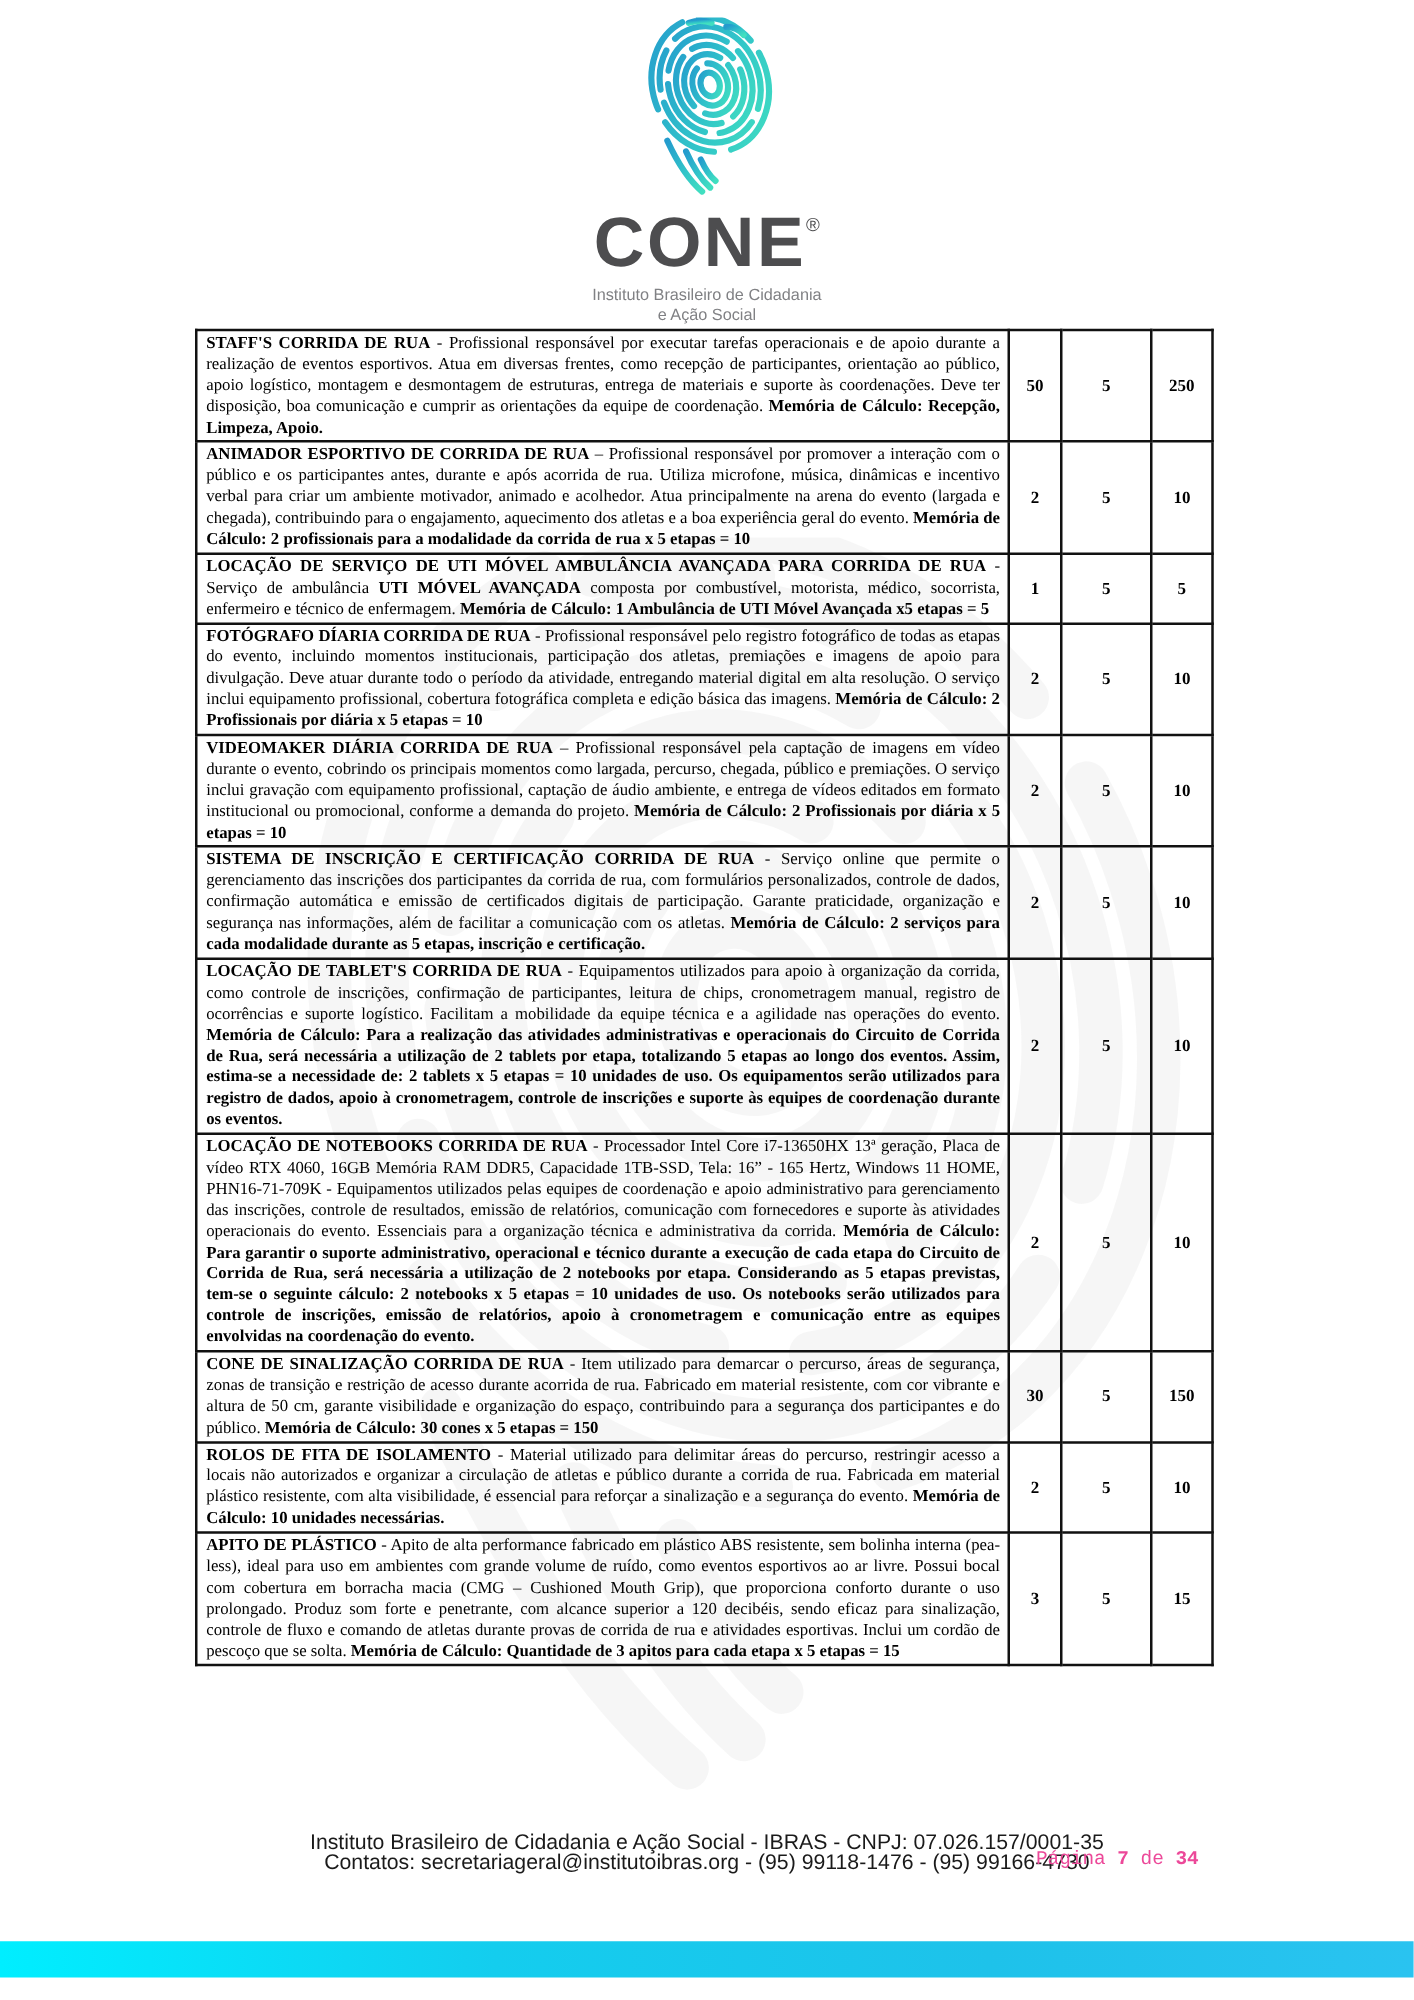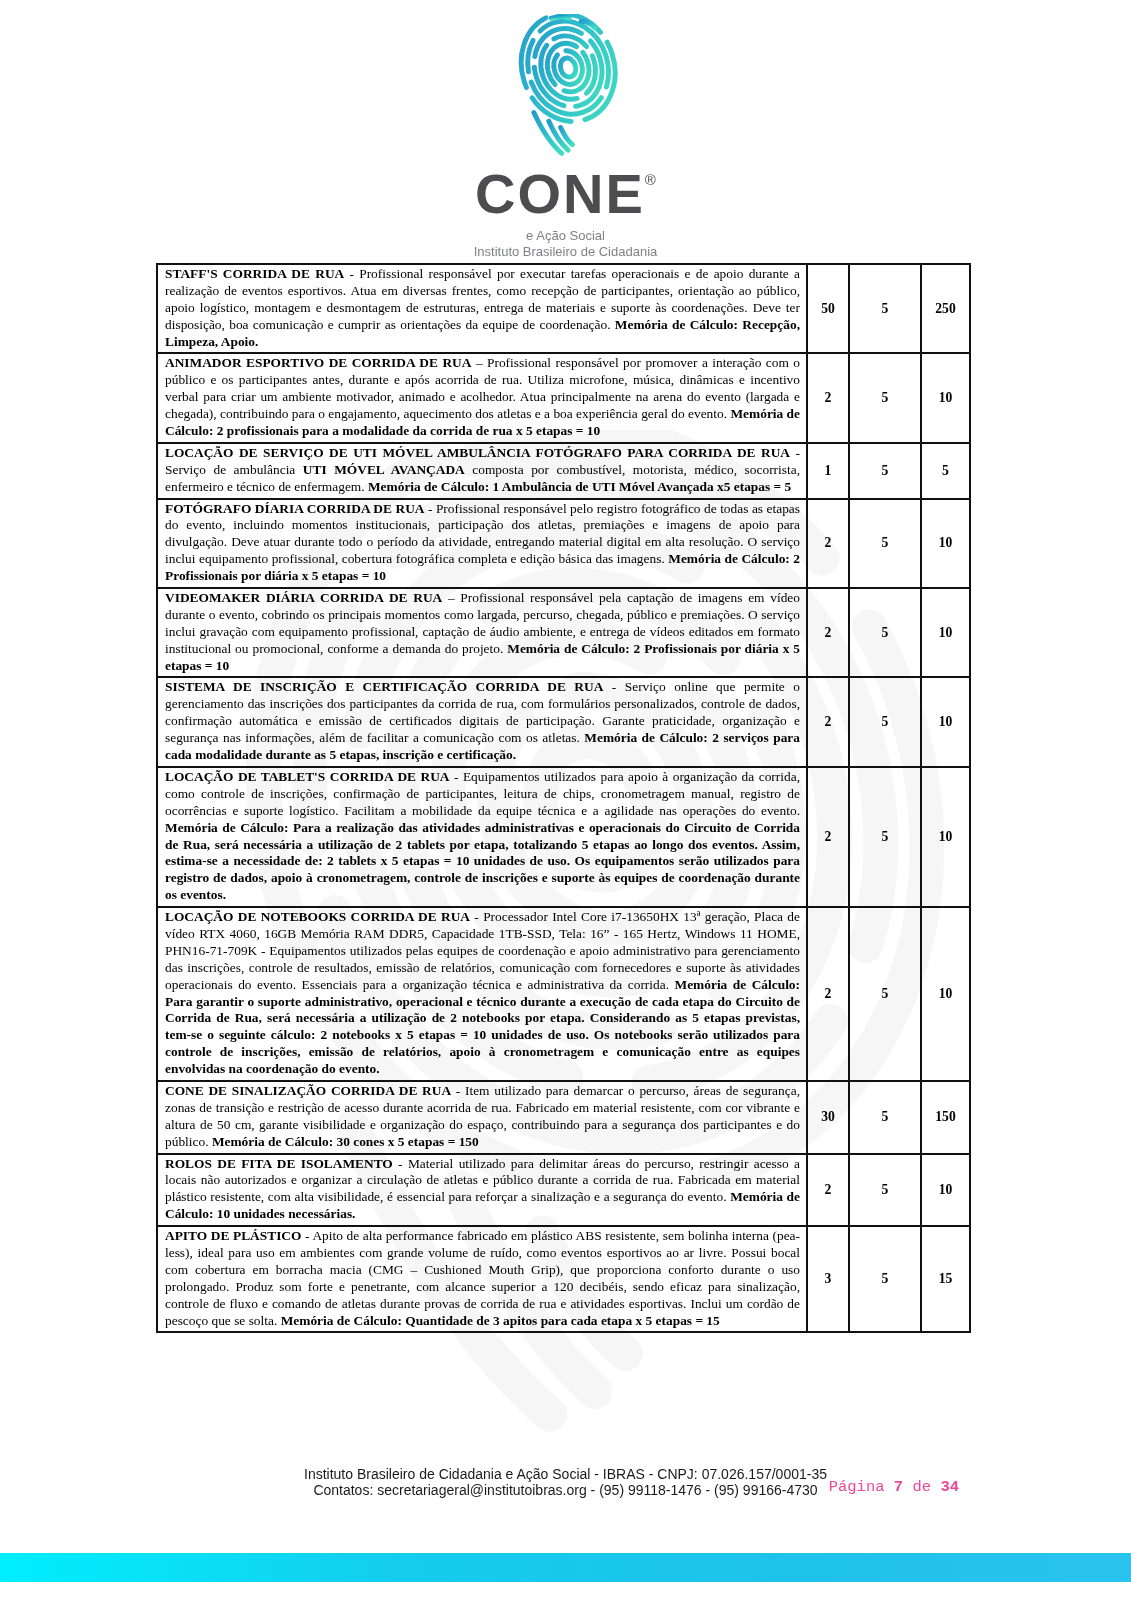--- a/index.html
+++ b/index.html
@@ -70,21 +70,21 @@
     font-weight: bold;
     font-size: 13.6px;
     padding: 0 2px;
   }
 
   
   .footer-lines {
     position: absolute; top: 1466px; left: 0; width: 100%;
     text-align: center; z-index: 2;
     font-family: "Liberation Sans", sans-serif;
-    font-size: 14px; line-height: 16px;
+    font-size: 17px; line-height: 16px;
     color: #1a1a1a;
   }
   .page-number {
     position: absolute; top: 1478px; right: 172px; z-index: 2;
     font-family: Liberation Mono, monospace;
     font-size: 15.5px; color: #ec4899;
   }
   .page-number b { font-weight: bold; }
 
   
@@ -128,22 +128,22 @@
       <use href="#fp" stroke="#f0f0f0"></use>
     </svg>
   </div>
 
   <header class="logo-block">
     <svg class="logo-mark" width="160" height="150" viewBox="0 0 120 140">
       <use href="#fp" stroke="url(#fpgrad)"></use>
     </svg>
     <div class="brand-row"><span>CONE</span><span class="reg">®</span></div>
     <div class="tagline">
+      <div>Instituto Brasileiro de Cidadania</div>
       <div>e Ação Social</div>
-      <div>Instituto Brasileiro de Cidadania</div>
     </div>
   </header>
 
   <table class="doc-table">
     <colgroup>
       <col style="width:650px">
       <col style="width:42px">
       <col style="width:72px">
       <col style="width:49px">
     </colgroup>
@@ -154,21 +154,21 @@
       <td class="num">5</td>
       <td class="num">250</td>
     </tr>
         <tr>
       <td class="desc"><b>ANIMADOR ESPORTIVO DE CORRIDA DE RUA</b><span> – Profissional responsável por promover a interação com o público e os participantes antes, durante e após acorrida de rua. Utiliza microfone, música, dinâmicas e incentivo verbal para criar um ambiente motivador, animado e acolhedor. Atua principalmente na arena do evento (largada e chegada), contribuindo para o engajamento, aquecimento dos atletas e a boa experiência geral do evento. </span><b>Memória de Cálculo: 2 profissionais para a modalidade da corrida de rua x 5 etapas = 10</b></td>
       <td class="num">2</td>
       <td class="num">5</td>
       <td class="num">10</td>
     </tr>
         <tr>
-      <td class="desc"><b>LOCAÇÃO DE SERVIÇO DE UTI MÓVEL AMBULÂNCIA FOTÓGRAFO PARA CORRIDA DE RUA</b><span> - Serviço de ambulância </span><b>UTI MÓVEL AVANÇADA</b><span> composta por combustível, motorista, médico, socorrista, enfermeiro e técnico de enfermagem. </span><b>Memória de Cálculo: 1 Ambulância de UTI Móvel Avançada x5 etapas = 5</b></td>
+      <td class="desc"><b>LOCAÇÃO DE SERVIÇO DE UTI MÓVEL AMBULÂNCIA AVANÇADA PARA CORRIDA DE RUA</b><span> - Serviço de ambulância </span><b>UTI MÓVEL AVANÇADA</b><span> composta por combustível, motorista, médico, socorrista, enfermeiro e técnico de enfermagem. </span><b>Memória de Cálculo: 1 Ambulância de UTI Móvel Avançada x5 etapas = 5</b></td>
       <td class="num">1</td>
       <td class="num">5</td>
       <td class="num">5</td>
     </tr>
         <tr>
       <td class="desc"><b>FOTÓGRAFO DÍARIA CORRIDA DE RUA</b><span> - Profissional responsável pelo registro fotográfico de todas as etapas do evento, incluindo momentos institucionais, participação dos atletas, premiações e imagens de apoio para divulgação. Deve atuar durante todo o período da atividade, entregando material digital em alta resolução. O serviço inclui equipamento profissional, cobertura fotográfica completa e edição básica das imagens. </span><b>Memória de Cálculo: 2 Profissionais por diária x 5 etapas = 10</b></td>
       <td class="num">2</td>
       <td class="num">5</td>
       <td class="num">10</td>
     </tr>

